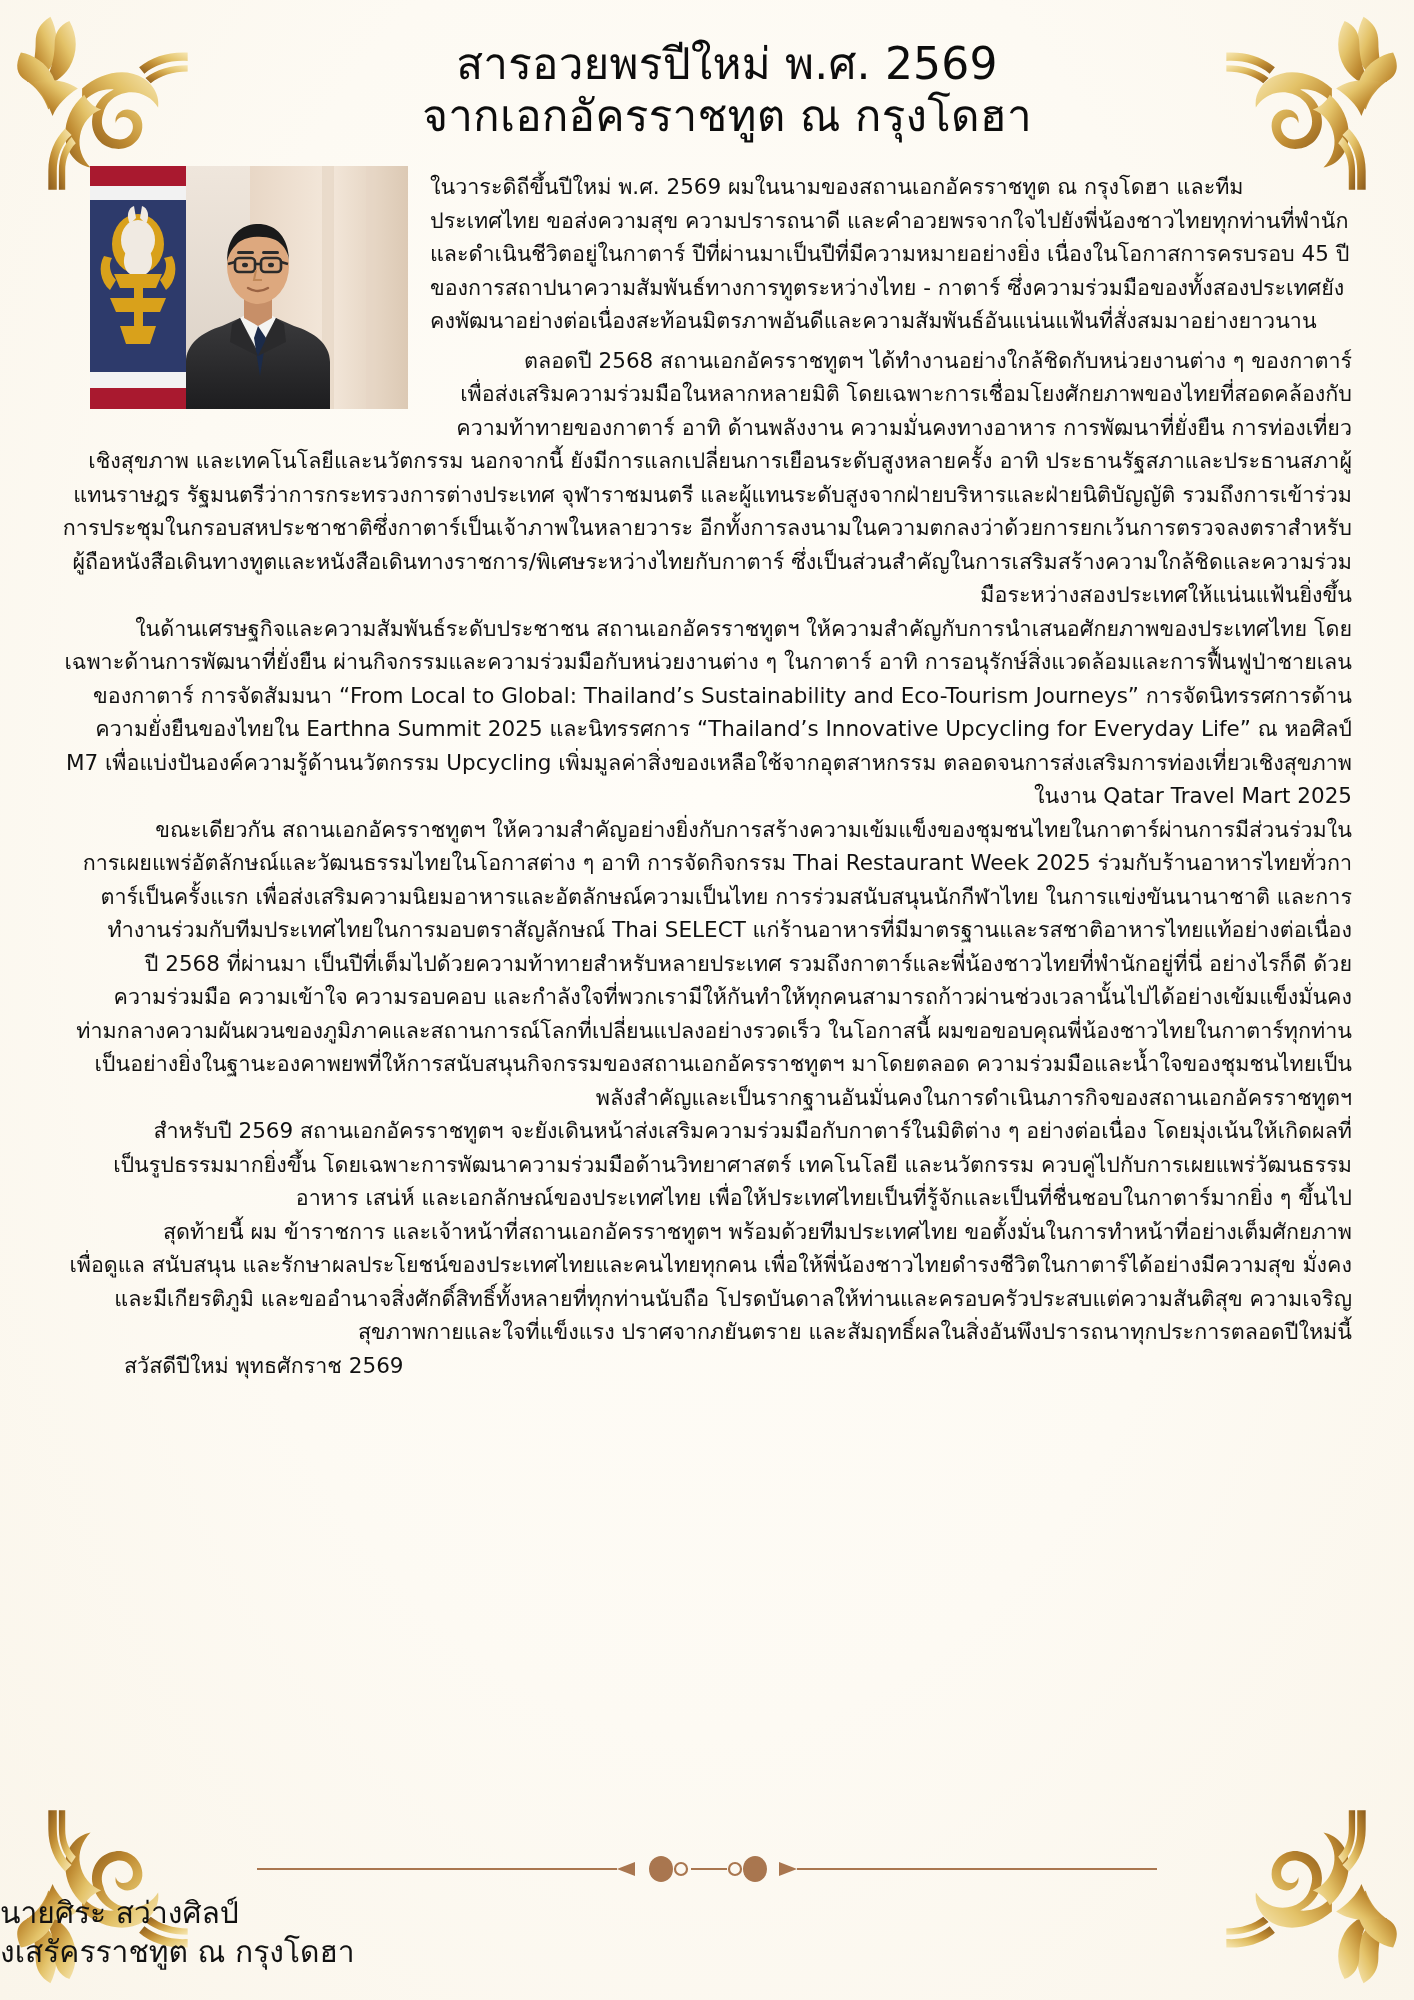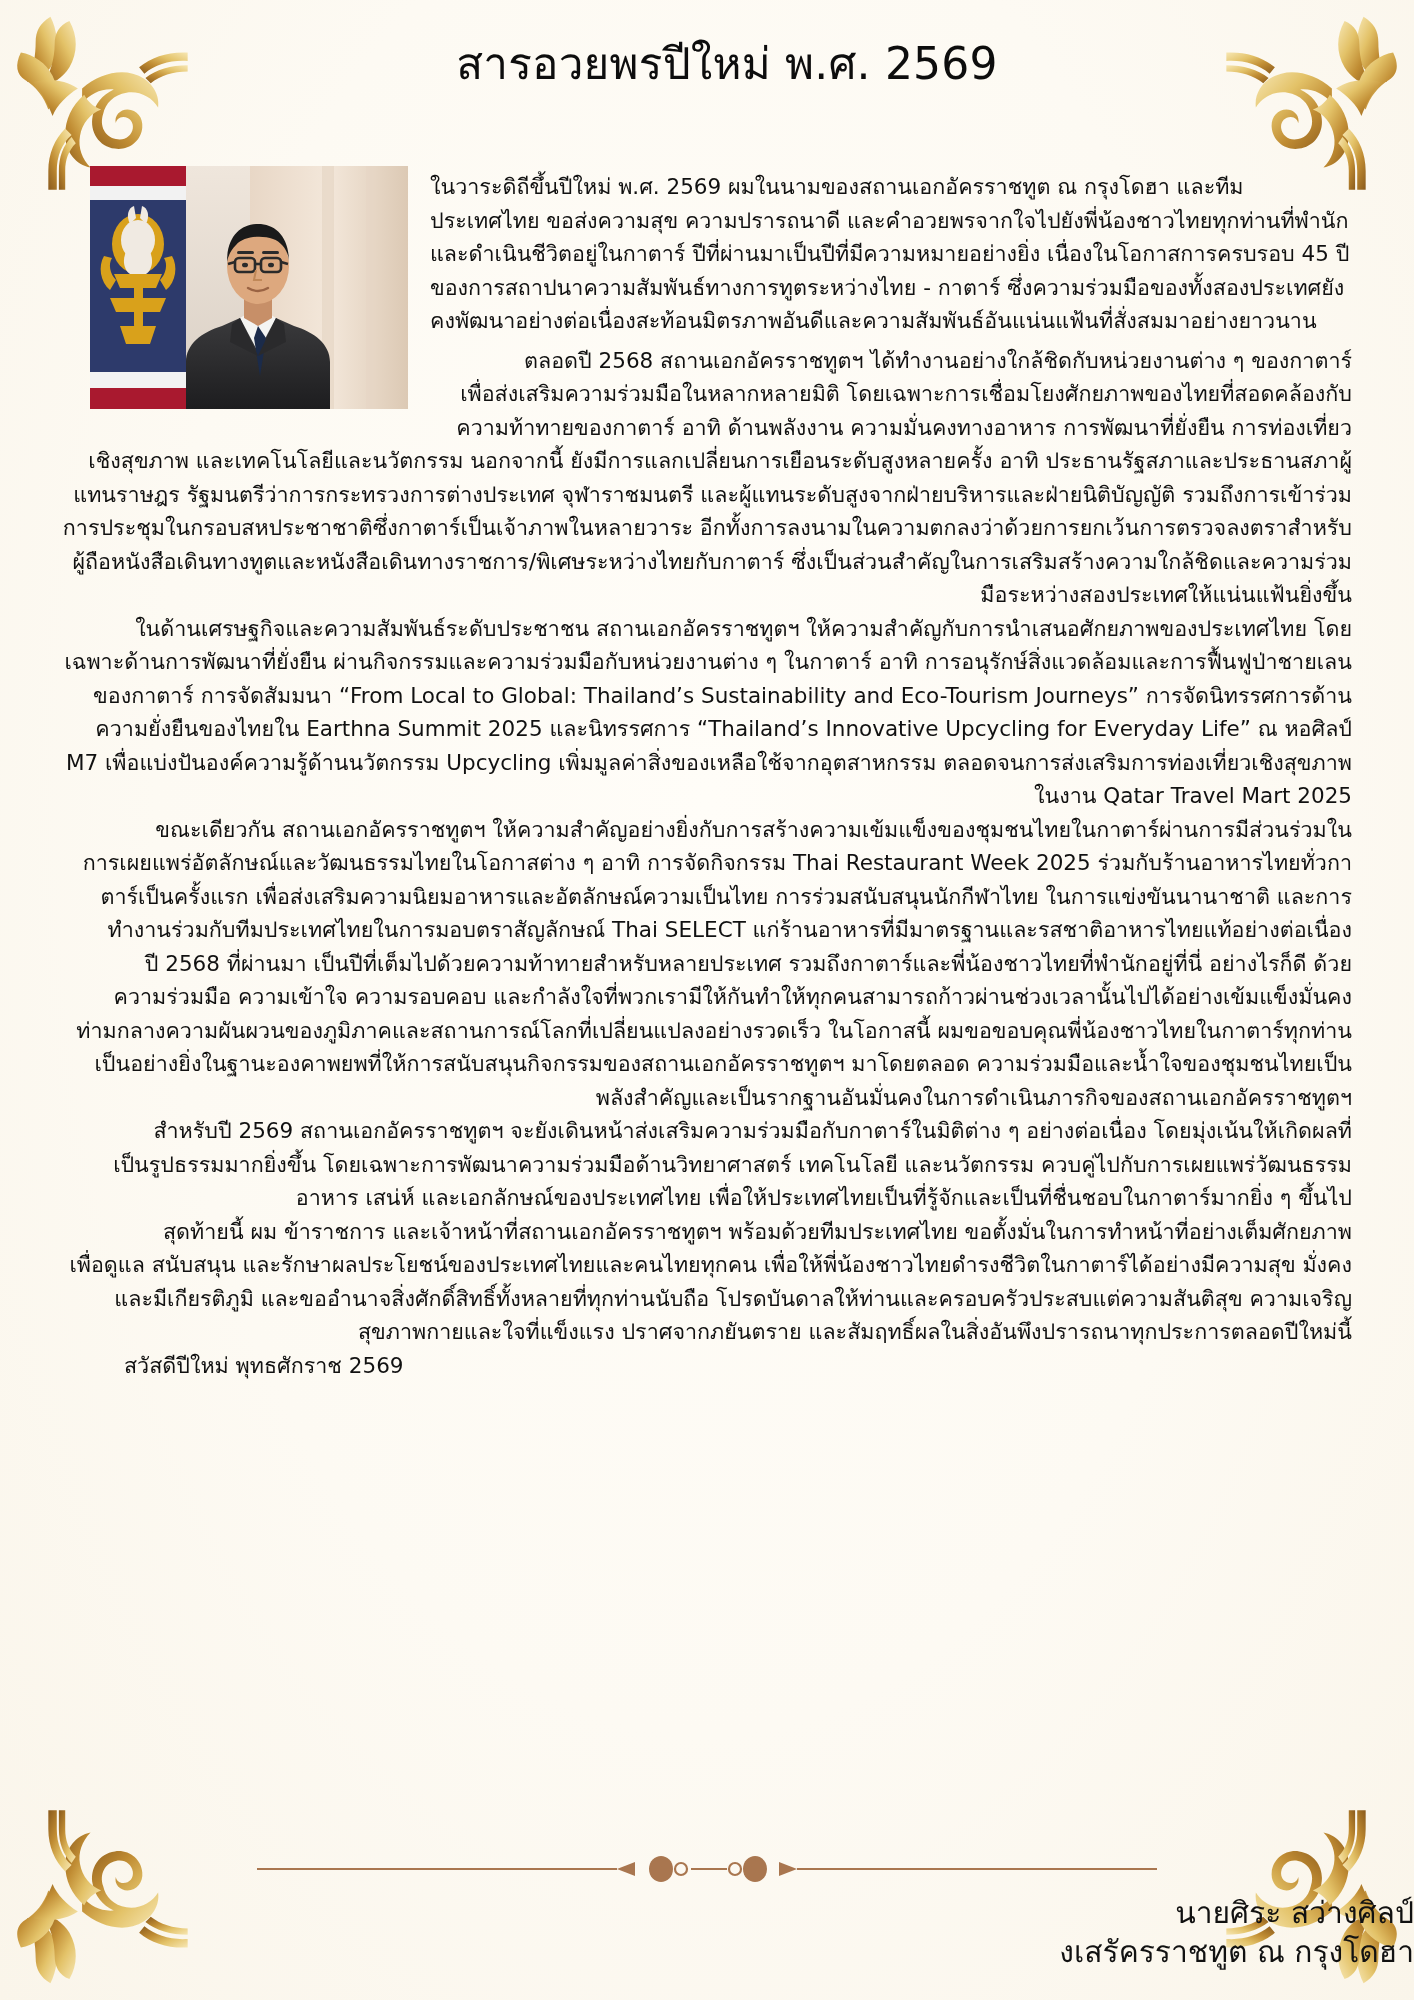--- a/index.html
+++ b/index.html
@@ -108,21 +108,21 @@
     justify-content: center;
     align-items: center;
   }
   .divider svg { display: block; }
 
   
   .signature {
     position: absolute;
     left: 0; right: 0;
     bottom: 28px;
-    text-align: right;
+    text-align: left;
   }
   .sig-line {
     font-size: 30px;
     line-height: 1.32;
     color: #111;
   }
 </style>
 </head>
 <body>
 
@@ -199,20 +199,21 @@
         <path d="M58,118 C48,128 42,142 42,158 L42,176 L50,176 L50,158 C50,144 55,132 64,124 Z"></path>
         <path d="M64,126 C56,134 52,145 52,158 L52,176 L58,176 L58,158 C58,148 61,139 68,132 Z"></path>
         <path d="M128,60 C140,50 156,45 174,46 L174,54 C158,53 144,57 133,66 Z"></path>
         <path d="M134,70 C144,62 158,58 174,58 L174,64 C160,64 148,68 139,75 Z"></path>
       </g>
     </svg>
   </div>
 
   <div class="title-block">
     <div class="title-line">สารอวยพรปีใหม่ พ.ศ. 2569</div>
+    <div class="title-line">จากเอกอัครราชทูต ณ กรุงโดฮา</div>
   </div>
 
   <div class="content">
 
     <div class="photo">
       <svg viewBox="0 0 318 243" xmlns="http://www.w3.org/2000/svg" preserveAspectRatio="none">
         <defs>
           <linearGradient id="wallg" x1="0" y1="0" x2="0" y2="1">
             <stop offset="0%" stop-color="#efe6dc"></stop>
             <stop offset="100%" stop-color="#d9cfc4"></stop>

